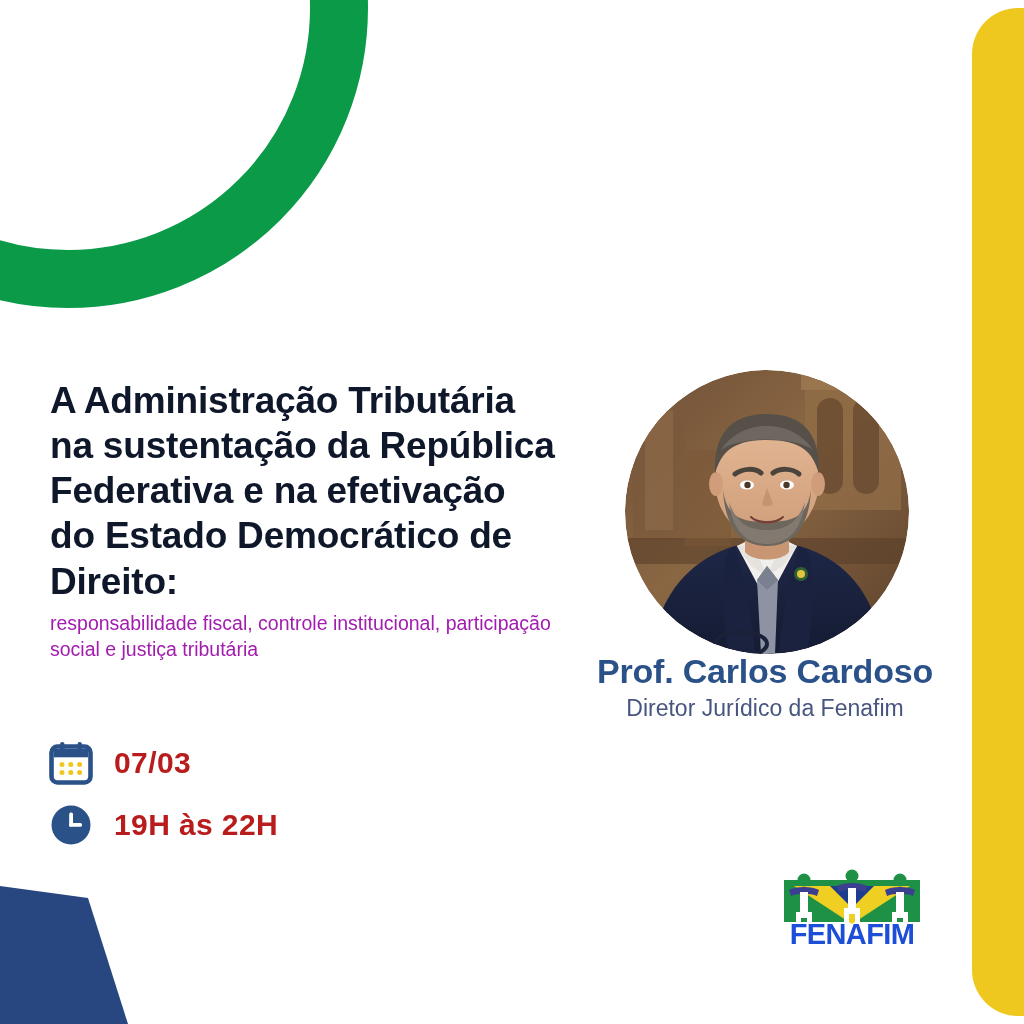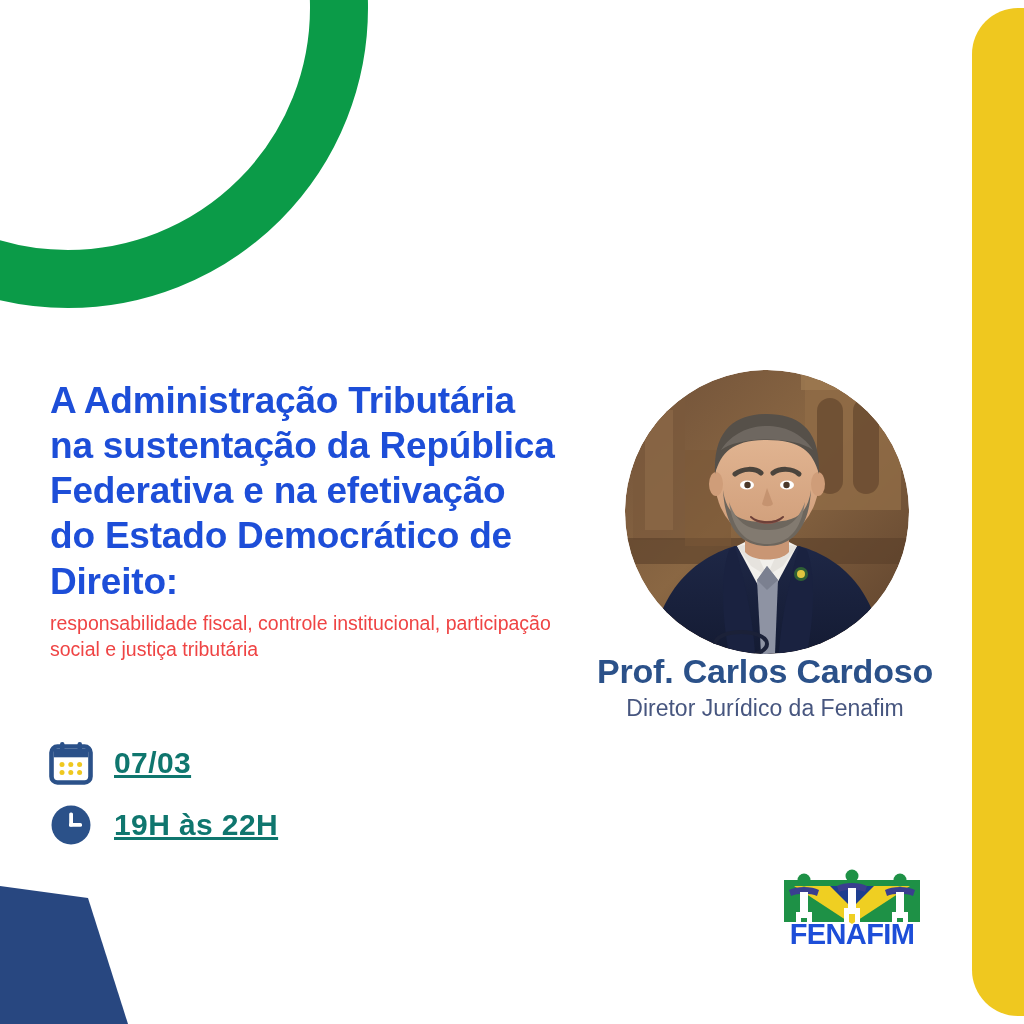--- a/index.html
+++ b/index.html
@@ -49,29 +49,29 @@
 
   
   .title-block {
     position: absolute;
     left: 50px;
     top: 378px;
     width: 510px;
   }
   .title {
     margin: 0;
-    color: #1d4ed8;
+    color: #0f172a;
     font-size: 37px;
     line-height: 1.22;
     font-weight: bold;
     letter-spacing: -0.2px;
   }
   .subtitle {
     margin: 6px 0 0 0;
-    color: #ef4444;
+    color: #a21caf;
     font-size: 19.5px;
     line-height: 1.34;
     font-weight: normal;
   }
 
   
   .info-rows {
     position: absolute;
     left: 48px;
     top: 732px;
@@ -82,25 +82,24 @@
     height: 62px;
   }
   .info-icon {
     width: 46px;
     height: 46px;
     flex: 0 0 46px;
     display: block;
   }
   .info-text {
     margin-left: 20px;
-    color: #0f766e;
+    color: #b91c1c;
     font-size: 30px;
     font-weight: bold;
     letter-spacing: 0.4px;
-    text-decoration: underline;
   }
 
   
   .speaker-photo {
     position: absolute;
     left: 625px;
     top: 370px;
     width: 284px;
     height: 284px;
     border-radius: 50%;

